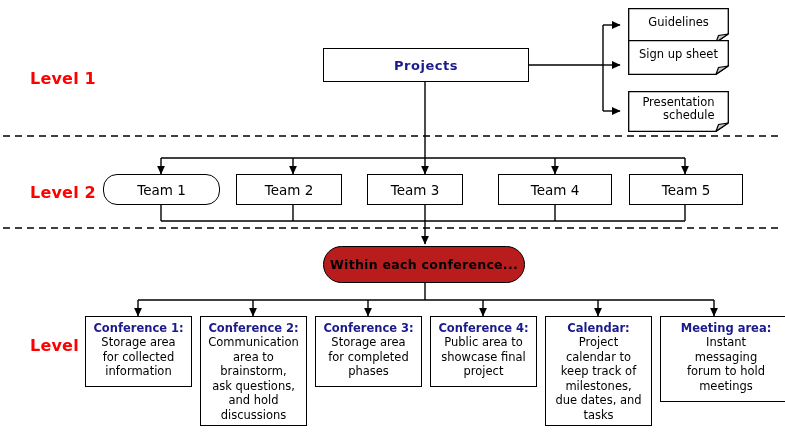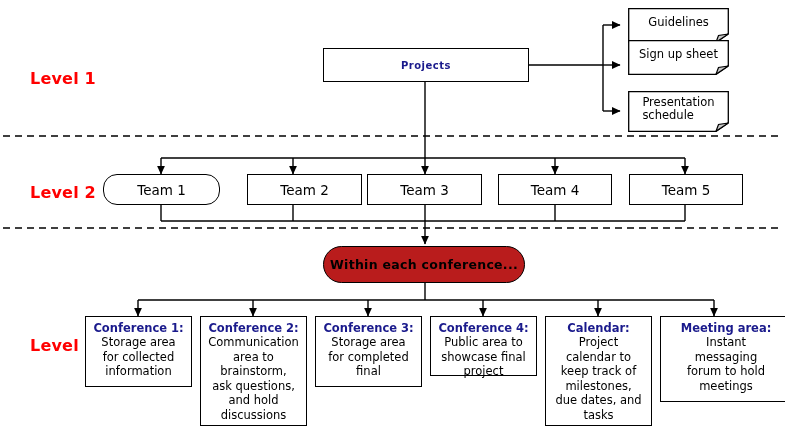--- a/index.html
+++ b/index.html
@@ -32,21 +32,21 @@
     border:1px solid #000000;
     display:flex;
     align-items:center;
     justify-content:center;
     text-align:center;
   }
 
   .root-node{
     color:#1a1a8c;
     font-weight:bold;
-    font-size:10px;
+    font-size:13px;
     letter-spacing:.5px;
   }
 
   .team-node{
     color:#000000;
     font-size:13.5px;
   }
 
   
   .doc{
@@ -54,21 +54,21 @@
     box-sizing:border-box;
   }
   .doc .doc-svg{position:absolute;left:0;top:0;}
   .doc .doc-text{
     position:absolute;
     left:0;top:0;right:0;
     height:100%;
     display:flex;
     align-items:center;
     justify-content:center;
-    text-align:left;
+    text-align:right;
     font-size:11.5px;
     color:#000000;
     line-height:13px;
     padding-bottom:6px;
     box-sizing:border-box;
   }
 
   
   .rounded-node{
     position:absolute;
@@ -198,22 +198,22 @@
     </svg>
     <div class="doc-text">
       <span>
         <span>Presentation</span><br>
         <span>schedule</span>
       </span>
     </div>
   </div>
 
   <div class="node team-node" style="left:103px;top:174px;width:117px;height:31px;border-radius:14px;">Team 1</div>
-  <div class="node team-node" style="left:247px;top:174px;width:115px;height:31px;">Team 2</div>
-  <div class="node team-node" style="left:367px;top:174px;width:115px;height:31px;">Team 3</div>
+  <div class="node team-node" style="left:236px;top:174px;width:106px;height:31px;">Team 2</div>
+  <div class="node team-node" style="left:367px;top:174px;width:96px;height:31px;">Team 3</div>
   <div class="node team-node" style="left:498px;top:174px;width:114px;height:31px;">Team 4</div>
   <div class="node team-node" style="left:629px;top:174px;width:114px;height:31px;">Team 5</div>
 
   <div class="rounded-node" style="left:323px;top:246px;width:202px;height:37px;">Within each conference...</div>
 
   <div class="card" style="left:85px;top:316px;width:107px;height:71px;">
     <span class="card-title">Conference 1:</span>
     <span class="card-body">
       <span>Storage area</span><br>
       <span>for collected</span><br>
@@ -231,25 +231,25 @@
       <span class="sp">and hold</span><br>
       <span>discussions</span>
     </span>
   </div>
 
   <div class="card" style="left:315px;top:316px;width:107px;height:71px;">
     <span class="card-title">Conference 3:</span>
     <span class="card-body">
       <span>Storage area</span><br>
       <span>for completed</span><br>
-      <span>final</span>
-    </span>
-  </div>
-
-  <div class="card" style="left:430px;top:316px;width:107px;height:60px;">
+      <span>phases</span>
+    </span>
+  </div>
+
+  <div class="card" style="left:430px;top:316px;width:107px;height:71px;">
     <span class="card-title">Conference 4:</span>
     <span class="card-body">
       <span>Public area to</span><br>
       <span>showcase final</span><br>
       <span>project</span>
     </span>
   </div>
 
   <div class="card" style="left:545px;top:316px;width:107px;height:110px;">
     <span class="card-title">Calendar:</span>

